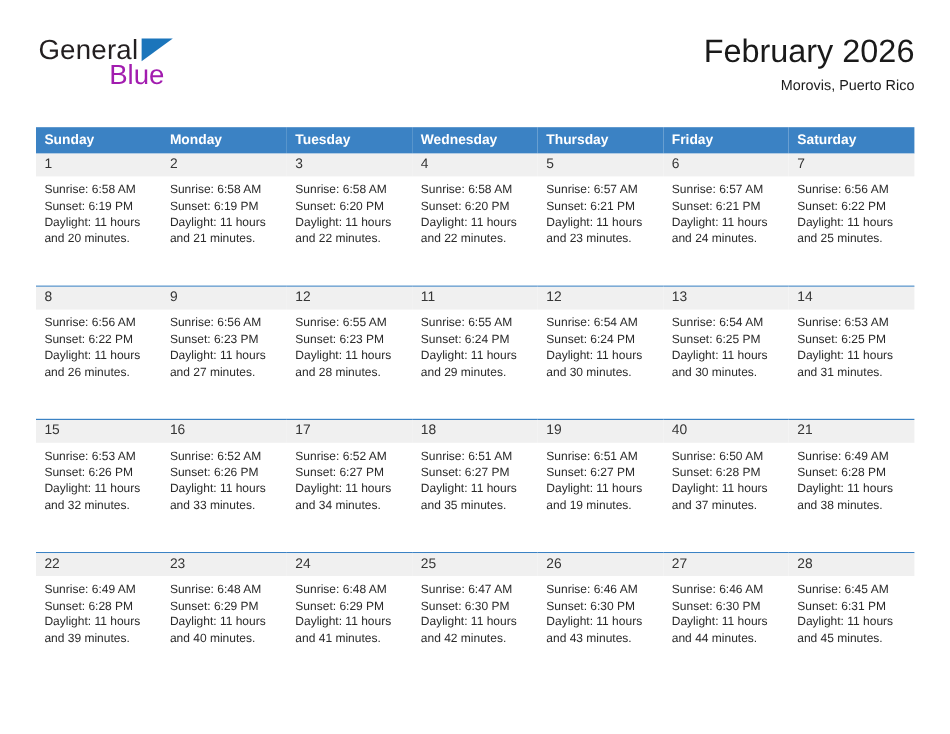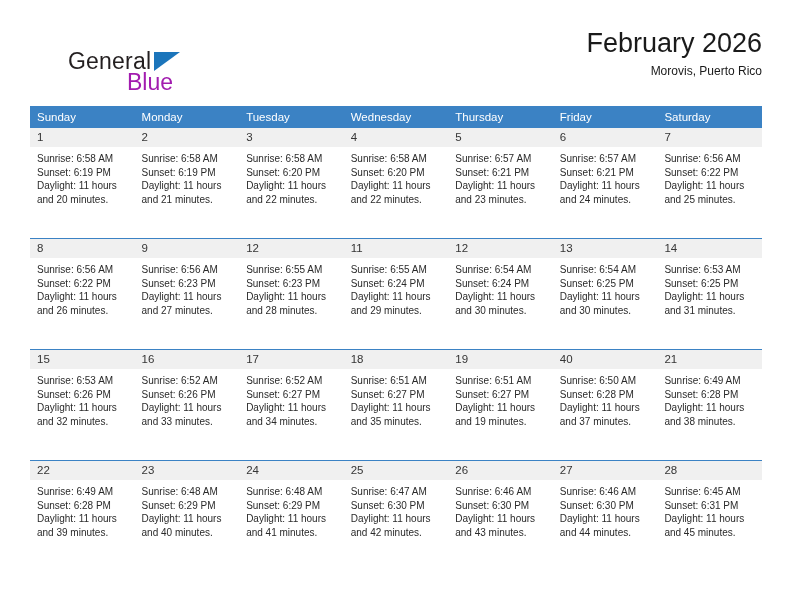--- a/index.html
+++ b/index.html
@@ -25,24 +25,23 @@
   .header {
     position: absolute;
     top: 28px;
     left: 30px;
     right: 30px;
     height: 66px;
   }
   .brand {
     position: absolute;
     left: 0;
-    top: 20px;
+    top: 0;
     width: 190px;
     height: 58px;
-    margin-left: 36px;
   }
   .brand-general {
     font-size: 23px;
     color: #231f20;
     letter-spacing: 0.2px;
     line-height: 1;
     font-weight: 400;
     position: absolute;
     left: 2px;
     top: 2px;
@@ -96,21 +95,21 @@
   }
   table.cal {
     width: 732px;
     border-collapse: collapse;
     table-layout: fixed;
   }
   table.cal th {
     background: #3b82c4;
     color: #ffffff;
     font-size: 11.5px;
-    font-weight: 400;
+    font-weight: 700;
     text-align: left;
     padding: 5px 0 5px 7px;
     height: 18px;
     box-sizing: border-box;
   }
   table.cal td {
     vertical-align: top;
     padding: 0;
     height: 110px;
     border-bottom: 1px solid #3b82c4;

